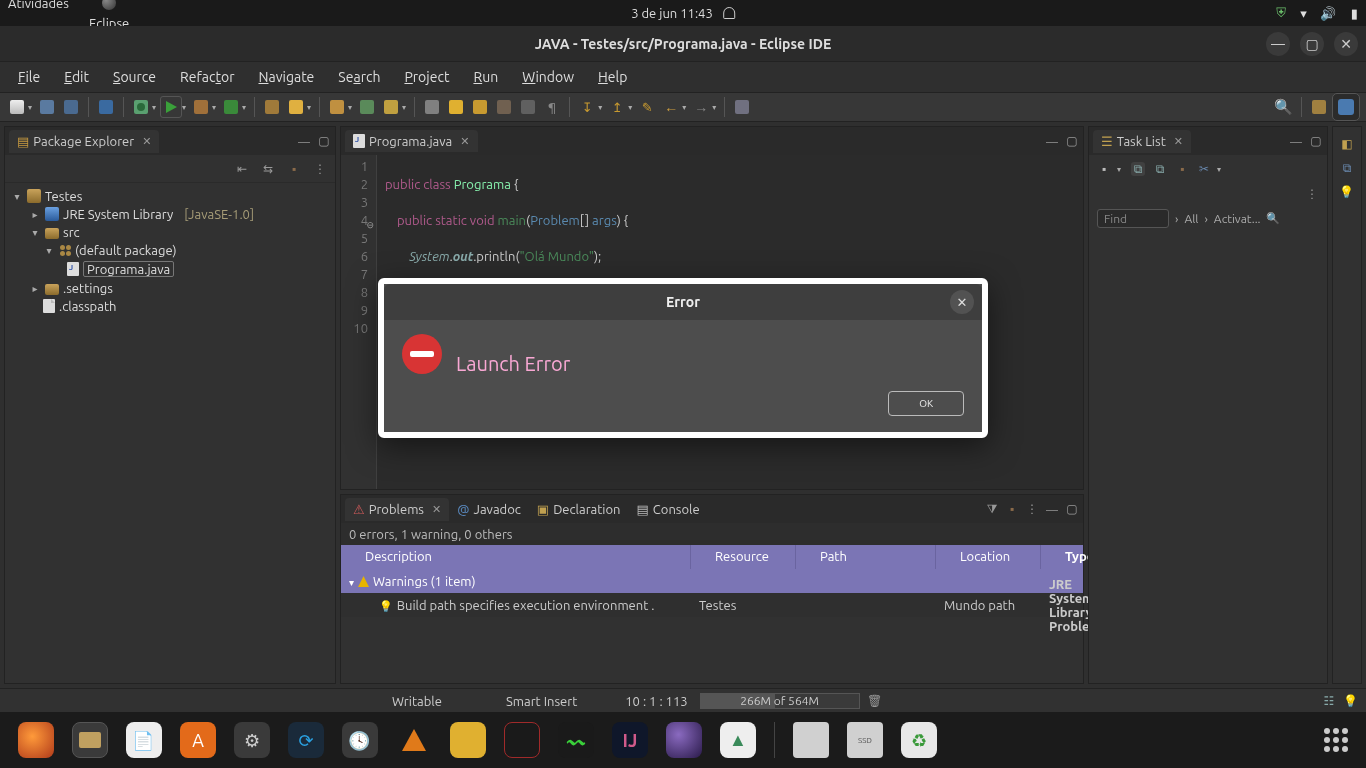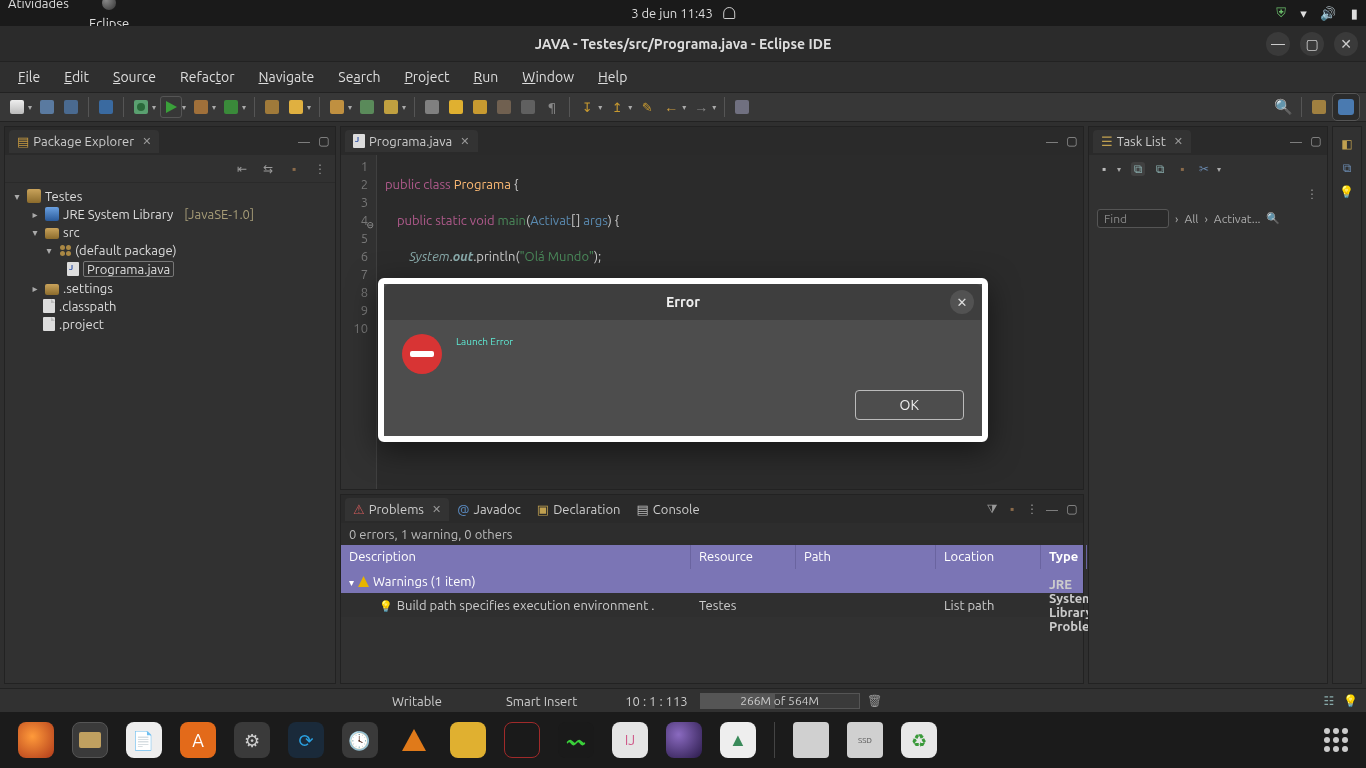--- a/index.html
+++ b/index.html
@@ -70,33 +70,33 @@
 
 
 .editor-panel { flex:1; }
 .editor-body { flex:1; display:flex; background:#2b2b2b; font-family:"DejaVu Sans Mono","Consolas",monospace; font-size:13px; }
 .gutter { width:36px; background:#313131; color:#777; text-align:right; padding:2px 8px 2px 2px; border-right:1px solid #404040; }
 .gutter div { height:18px; line-height:18px; position:relative; }
 .gutter .fold { position:absolute; right:-6px; top:5px; width:8px; height:8px; color:#999; font-size:9px; }
 .code { padding:2px 8px; }
 .code .line { height:18px; line-height:18px; white-space:pre; }
 .kw { color:#b05a8c; }
-.cls { color:#fdba74; }
+.cls { color:#86efac; }
 .mth { color:#4a8a5a; }
 .type { color:#5a8ab0; }
 .str { color:#4a8a5a; }
 .sys { color:#8aa; font-style:italic; }
 .sys2 { color:#8aa; font-style:italic; font-weight:bold; }
 
 
 .bottom-panel { height:190px; }
 .problems-status { padding:4px 8px; font-size:13px; color:#bbb; background:#2d2d2d; }
 .problems-table { display:flex; flex-direction:column; flex:1; min-height:0; }
 .ptable-header { display:flex; background:#7b75b5; color:#fff; height:24px; }
-.ptable-header div { padding:4px 8px; border-right:1px solid #6a64a0; font-size:13px; }
+.ptable-header div { padding:4px 24px; border-right:1px solid #6a64a0; font-size:13px; }
 .col-desc { flex:0 0 350px; } .col-res{flex:0 0 105px;} .col-path{flex:0 0 140px;} .col-loc{flex:0 0 105px;} .col-type{flex:1;font-weight:bold;}
 .ptable-row { display:flex; background:#7b75b5; color:#fff; height:24px; align-items:center; }
 .ptable-row.sel { background:#7b75b5; }
 .ptable-row2 { display:flex; background:#2f2f2f; height:24px; align-items:center; color:#ccc; font-size:13px; }
 .ptable-row div, .ptable-row2 div { padding:2px 8px; }
 .warn-icon { width:11px;height:11px;background:#e6b400; clip-path:polygon(50% 0,100% 100%,0 100%); display:inline-block; margin-right:4px; position:relative; top:1px; }
 .lightbulb { color:#e6b400; font-size:11px; margin-right:4px; }
 
 
 .statusbar { height:24px; background:#313131; border-top:1px solid #222; display:flex; align-items:center; font-size:13px; color:#ccc; }
@@ -112,23 +112,23 @@
 .task-crumb { color:#aaa; font-size:12px; }
 
 
 .dialog-overlay { position:absolute; left:378px; top:278px; width:610px; background:#4d4d4d; border:6px solid #ffffff; border-radius:6px; box-shadow:0 8px 30px rgba(0,0,0,0.5); z-index:50; }
 .dialog-titlebar { height:36px; display:flex; align-items:center; justify-content:center; position:relative; background:#3e3e3e; border-radius:6px 6px 0 0; }
 .dialog-titlebar .title { color:#eee; font-size:14px; font-weight:600; }
 .dialog-close { position:absolute; right:8px; width:24px; height:24px; border-radius:50%; background:#525252; display:flex; align-items:center; justify-content:center; color:#ddd; cursor:pointer; font-size:13px; }
 .dialog-body { padding:14px 18px 16px 18px; display:flex; gap:14px; align-items:flex-start; }
 .error-icon { width:40px; height:40px; border-radius:50%; background:#d83434; display:flex; align-items:center; justify-content:center; flex-shrink:0; }
 .error-icon .bar { width:24px; height:6px; background:#fff; border-radius:2px; }
-.dialog-msg { color:#5eead4; font-size:10px; padding-top:2px; }
+.dialog-msg { color:#f9a8d4; font-size:20px; padding-top:2px;margin-top:16px; }
 .dialog-buttons { display:flex; justify-content:flex-end; padding:0 18px 16px 18px; }
-.dialog-ok { border:1px solid #bbb; background:transparent; color:#eee; padding:6px 44px; border-radius:4px; font-size:14px; cursor:pointer; }
+.dialog-ok { border:1px solid #bbb; background:transparent; color:#eee; padding:6px 30px; border-radius:4px; font-size:10px; cursor:pointer; }
 
 
 .dock { position:absolute; bottom:0; left:0; right:0; height:56px; background:rgba(30,30,30,0.9); display:flex; align-items:center; padding:0 18px; gap:18px; }
 .dock-icon { width:36px; height:36px; border-radius:8px; cursor:pointer; display:flex; align-items:center; justify-content:center; font-size:18px; flex-shrink:0; }
 .dock .apps-grid { margin-left:auto; width:24px; height:24px; display:grid; grid-template-columns:repeat(3,1fr); grid-template-rows:repeat(3,1fr); gap:3px; cursor:pointer; }
 .dock .apps-grid span{ background:#ccc; border-radius:50%; }
 
 
 .glyph { width:14px; height:14px; border-radius:2px; }
 .g-new{background:linear-gradient(#eee,#bbb);} .g-save{background:#5a7aa0;} .g-saveall{background:#4a6a90;}
@@ -348,25 +348,20 @@
             <span class="indent" style="width:14px"></span>
             <span class="twisty">▸</span>
             <span class="folder-icon tree-icon"></span>
             <span>.settings</span>
           </div>
         <div class="tree-row">
             <span class="indent" style="width:28px"></span>
             <span class="file-icon tree-icon"></span>
             <span>.classpath</span>
           </div>
-        <div class="tree-row">
-            <span class="indent" style="width:28px"></span>
-            <span class="file-icon tree-icon"></span>
-            <span>.project</span>
-          </div>
       </div>
     </div>
 
     <div class="center-col">
       <div class="panel editor-panel">
         <div class="panel-tabs">
           <div class="panel-tab">
             <span class="jfile-icon"></span>
             <span>Programa.java</span>
             <span class="close-x">✕</span>
@@ -386,21 +381,21 @@
             <div>6</div>
             <div>7</div>
             <div>8</div>
             <div>9</div>
             <div>10</div>
           </div>
           <div class="code">
             <div class="line"></div>
             <div class="line"><span class="kw">public</span> <span class="kw">class</span> <span class="cls">Programa</span><span> {</span></div>
             <div class="line"></div>
-            <div class="line"><span class="kw">    public</span> <span class="kw">static</span> <span class="kw">void</span> <span class="mth">main</span><span>(</span><span class="type">Activat</span><span>[] </span><span class="type">args</span><span>) {</span></div>
+            <div class="line"><span class="kw">    public</span> <span class="kw">static</span> <span class="kw">void</span> <span class="mth">main</span><span>(</span><span class="type">Problem</span><span>[] </span><span class="type">args</span><span>) {</span></div>
             <div class="line"></div>
             <div class="line"><span class="sys">        System</span><span>.</span><span class="sys2">out</span><span>.println(</span><span class="str">"Olá Mundo"</span><span>);</span></div>
             <div class="line"></div>
             <div class="line"></div>
             <div class="line"></div>
             <div class="line"></div>
           </div>
         </div>
       </div>
 
@@ -444,21 +439,21 @@
             <div class="col-desc"><span style="font-size:10px;margin-right:4px;">▾</span><span class="warn-icon"></span><span>Warnings (1 item)</span></div>
             <div class="col-res"></div>
               <div class="col-path"></div>
               <div class="col-loc"></div>
               <div class="col-type"></div>
           </div>
           <div class="ptable-row2">
             <div class="col-desc" style="padding-left:38px;"><span class="lightbulb">💡</span><span>Build path specifies execution environment .</span></div>
             <div class="col-res">Testes</div>
             <div class="col-path"></div>
-            <div class="col-loc">List path</div>
+            <div class="col-loc">Mundo path</div>
             <div class="col-type">JRE System Library Problem</div>
           </div>
         </div>
       </div>
     </div>
 
     <div class="right-col panel">
       <div class="panel-tabs">
         <div class="panel-tab">
             <span style="color:#c0a050">☰</span>
@@ -543,21 +538,21 @@
   <div class="dock-icon" style="background:#e36a1a;color:#fff">A</div>
   <div class="dock-icon" style="background:#3a3a3a;color:#ccc">⚙</div>
   <div class="dock-icon" style="background:#1a2a3a;color:#2aa0e0">⟳</div>
   <div class="dock-icon" style="background:#3a3a3a;color:#aaa">🕓</div>
   <div class="dock-icon" style="background:transparent;">
       <span style="width:0;height:0;border-left:12px solid transparent;border-right:12px solid transparent;border-bottom:22px solid #e07a1a;"></span>
     </div>
   <div class="dock-icon" style="background:#e0b030;"></div>
   <div class="dock-icon" style="background:#1a1a1a;border:1px solid #a02a2a;"></div>
   <div class="dock-icon" style="background:#1a1a1a;color:#3ad03a">〰</div>
-  <div class="dock-icon" style="background:#e5e5e5;color:#d05a8a;font-weight:normal;font-size:14px;">IJ</div>
+  <div class="dock-icon" style="background:#0f172a;color:#d05a8a;font-weight:bold;font-size:18px;">IJ</div>
   <div class="dock-icon" style="background:radial-gradient(circle at 35% 35%,#8a6ac0,#2a1a4a)"></div>
   <div class="dock-icon" style="background:#eee;color:#3a8a5a">▲</div>
   <div style="width:1px;height:36px;background:#444;"></div>
   <div class="dock-icon" style="background:#d0d0d0;border-radius:4px;"></div>
   <div class="dock-icon" style="background:#d0d0d0;border-radius:4px;font-size:8px;color:#555">SSD</div>
   <div class="dock-icon" style="background:#e8e8e8;color:#3a9a3a">♻</div>
   <div class="apps-grid">
       <span></span>
       <span></span>
       <span></span>

